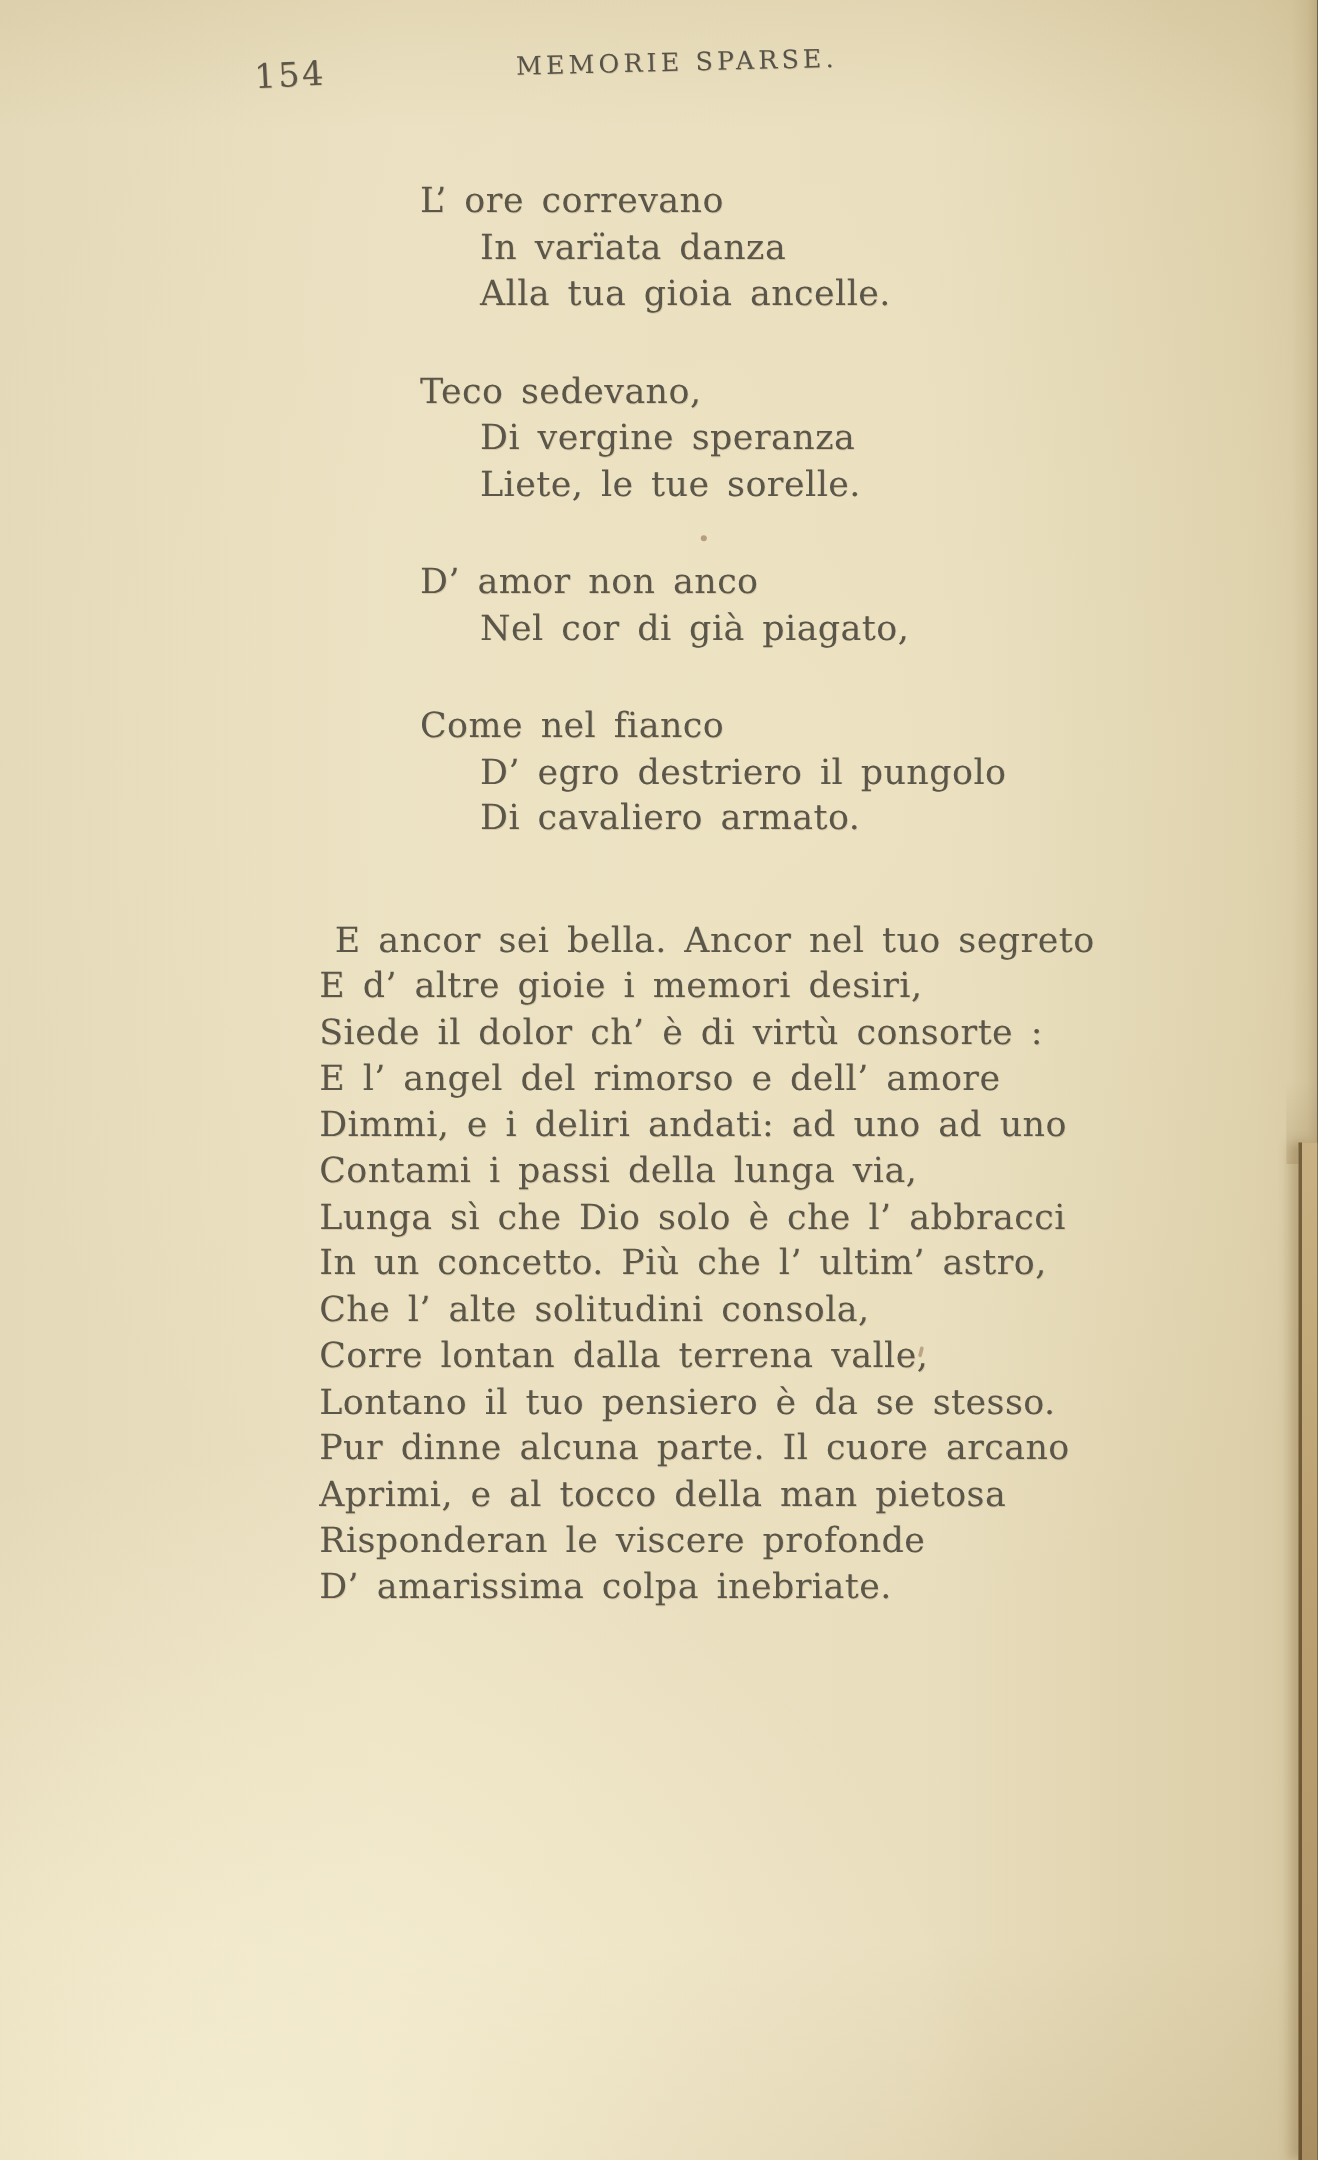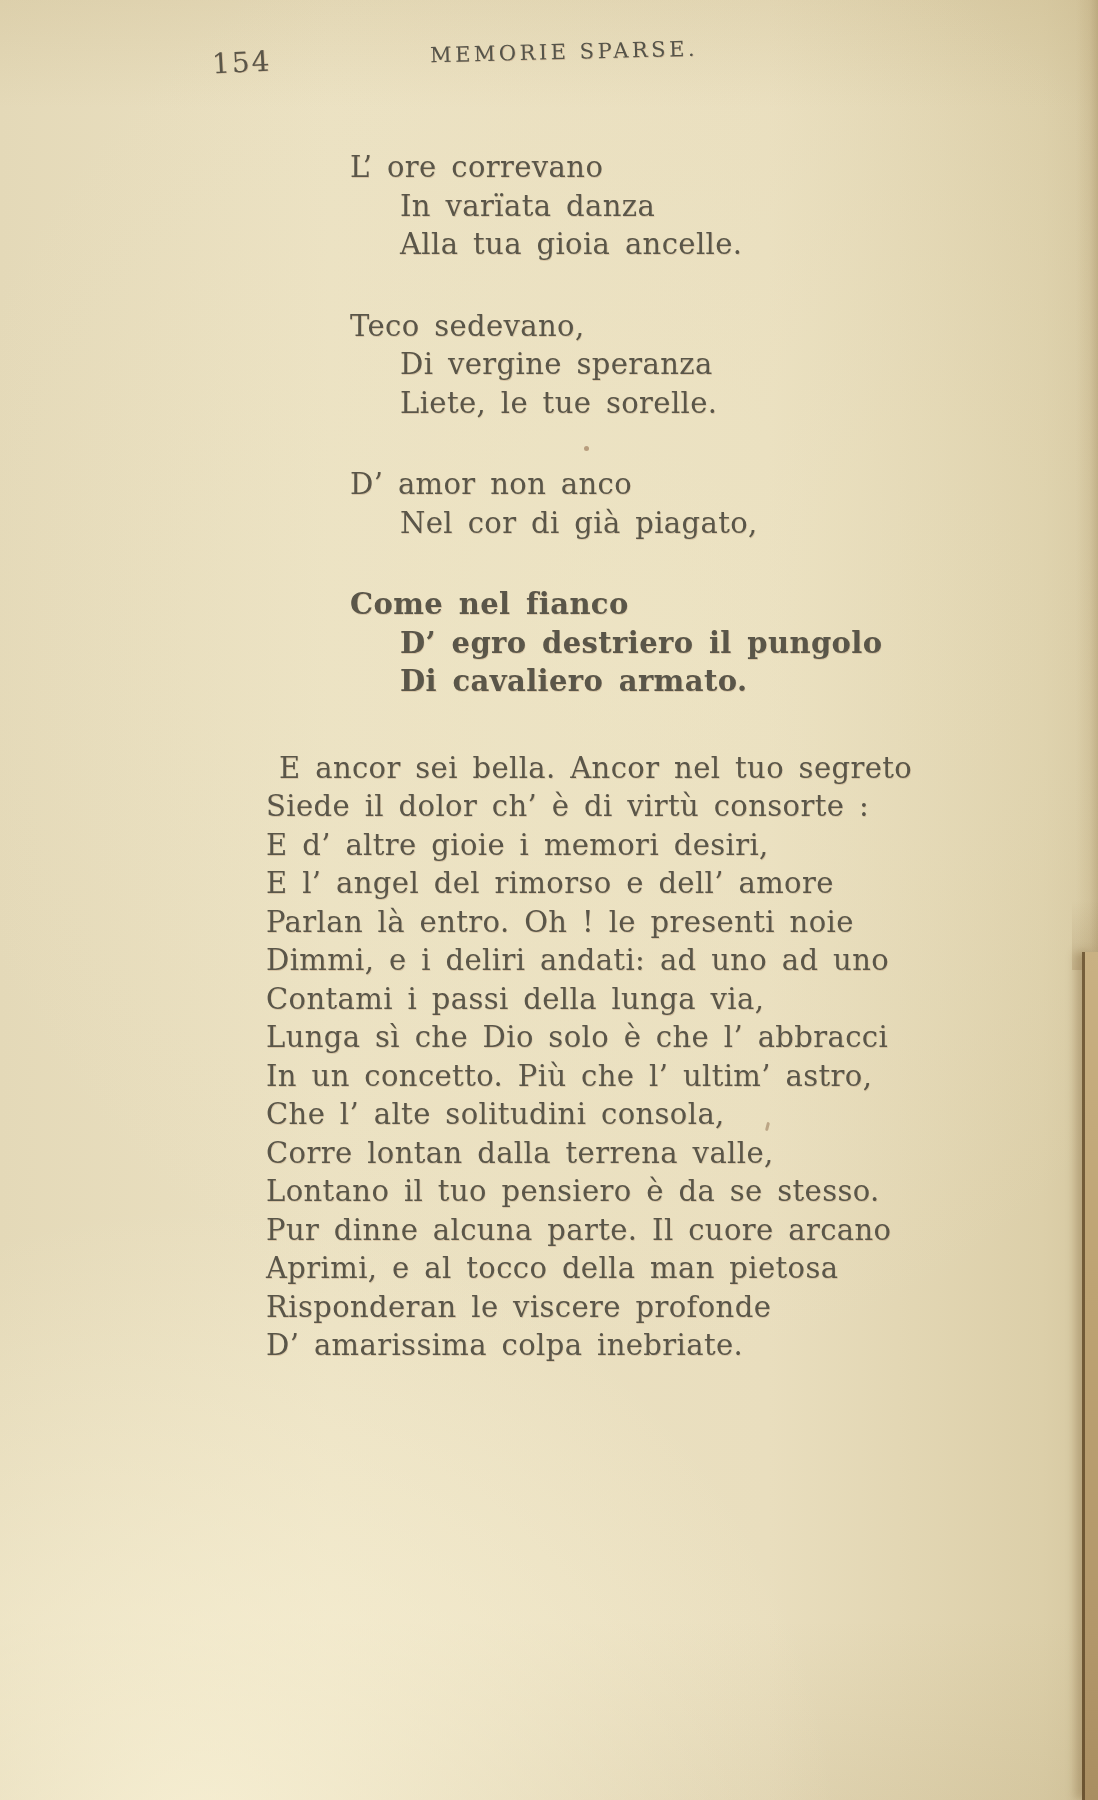--- a/index.html
+++ b/index.html
@@ -46,21 +46,21 @@
     top: 148px;
     left: 0;
     width: 1006px;
     font-size: 29px;
     line-height: 38.5px;
     letter-spacing: 0.4px;
     word-spacing: 5px;
     text-shadow: 0.6px 0.6px 0 rgba(150,100,65,0.22);
   }
   .stanza { margin: 0 0 43px 0; }
-  .stanza.s4 { margin-bottom: 48px; font-weight: bold; }
+  .stanza.s4 { margin-bottom: 63px; }
   .line { white-space: nowrap; }
   .quatrain .first { padding-left: 350px; }
   .quatrain .rest  { padding-left: 400px; }
   .longstanza .lfirst { padding-left: 232px; margin-left: 47px; }
   .longstanza .lrest  { padding-left: 266px; }
 
   
   .fore-edge-top {
     position: absolute;
     top: 0; right: 0;
@@ -123,24 +123,23 @@
     </div>
 
     <div class="stanza quatrain s4">
       <div class="line first">Come nel fianco</div>
       <div class="line rest">D’ egro destriero il pungolo</div>
       <div class="line rest">Di cavaliero armato.</div>
     </div>
 
     <div class="stanza longstanza s5">
       <div class="line lfirst">E ancor sei bella. Ancor nel tuo segreto</div>
+      <div class="line lrest">E d’ altre gioie i memori desiri,</div>
       <div class="line lrest">Siede il dolor ch’ è di virtù consorte :</div>
-      <div class="line lrest">E d’ altre gioie i memori desiri,</div>
       <div class="line lrest">E l’ angel del rimorso e dell’ amore</div>
-      <div class="line lrest">Parlan là entro. Oh ! le presenti noie</div>
       <div class="line lrest">Dimmi, e i deliri andati: ad uno ad uno</div>
       <div class="line lrest">Contami i passi della lunga via,</div>
       <div class="line lrest">Lunga sì che Dio solo è che l’ abbracci</div>
       <div class="line lrest">In un concetto. Più che l’ ultim’ astro,</div>
       <div class="line lrest">Che l’ alte solitudini consola,</div>
       <div class="line lrest">Corre lontan dalla terrena valle,</div>
       <div class="line lrest">Lontano il tuo pensiero è da se stesso.</div>
       <div class="line lrest">Pur dinne alcuna parte. Il cuore arcano</div>
       <div class="line lrest">Aprimi, e al tocco della man pietosa</div>
       <div class="line lrest">Risponderan le viscere profonde</div>

